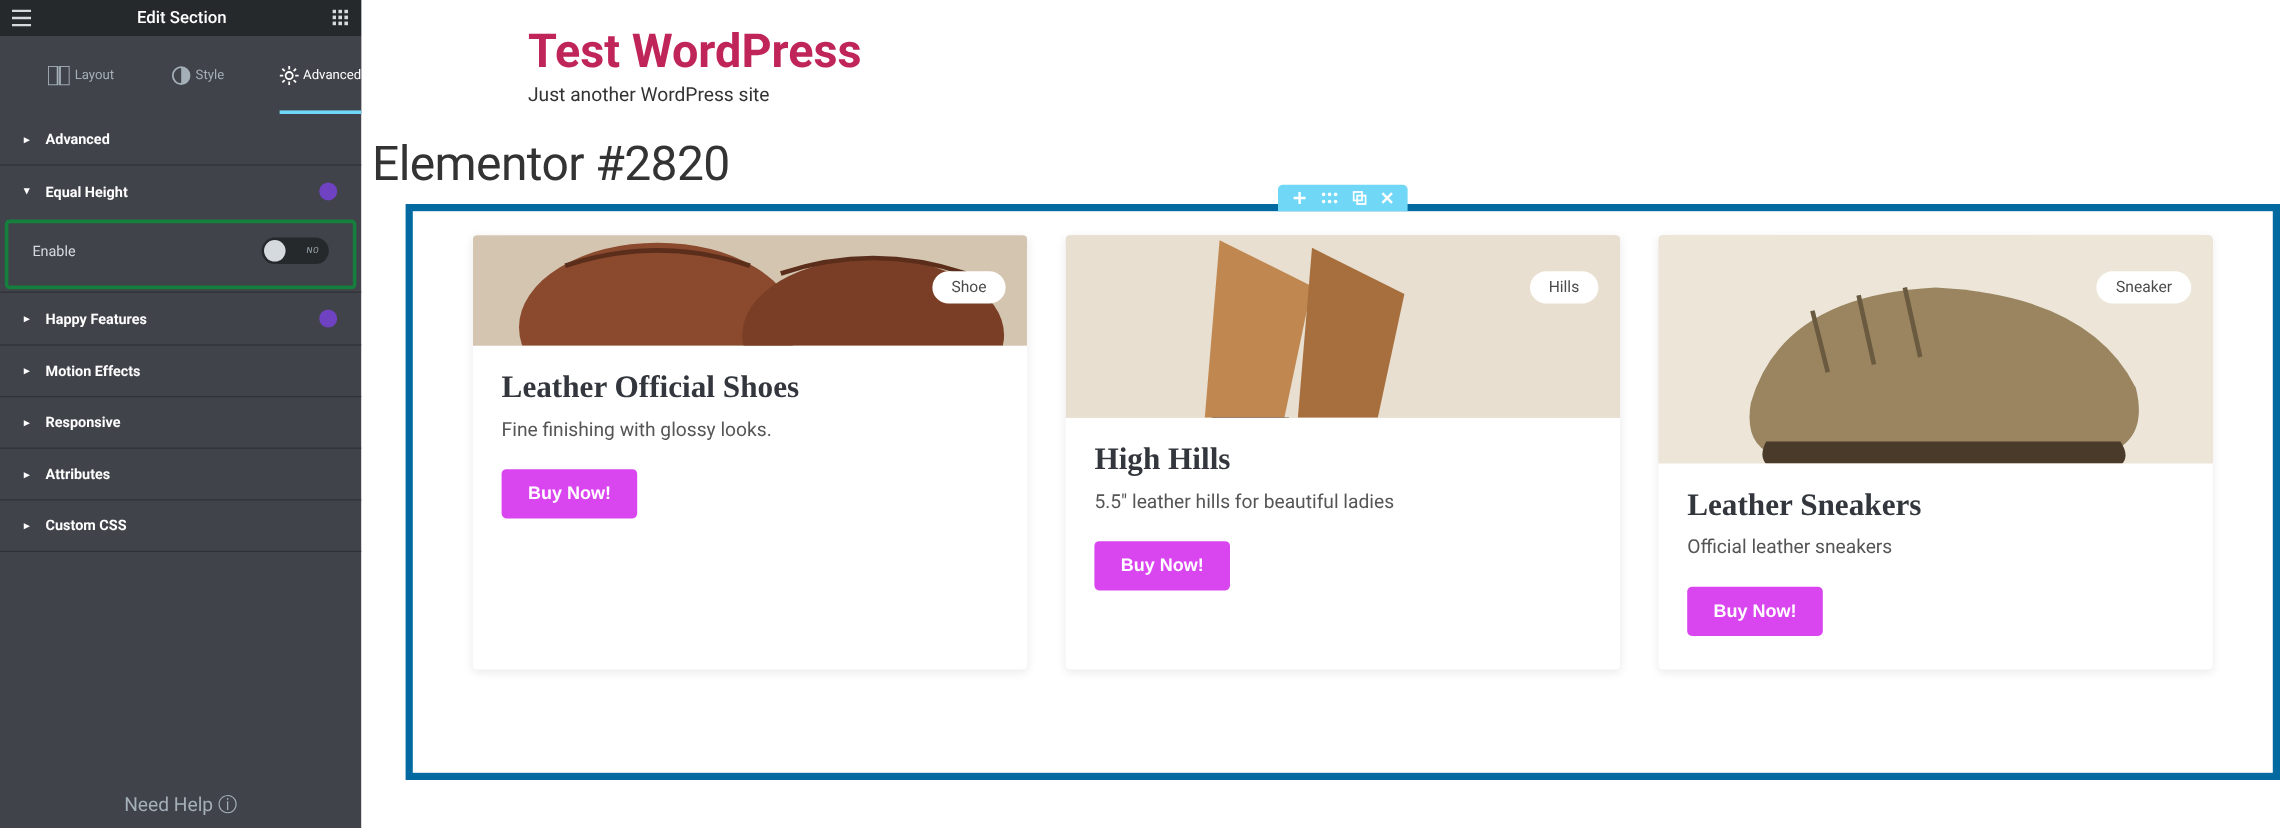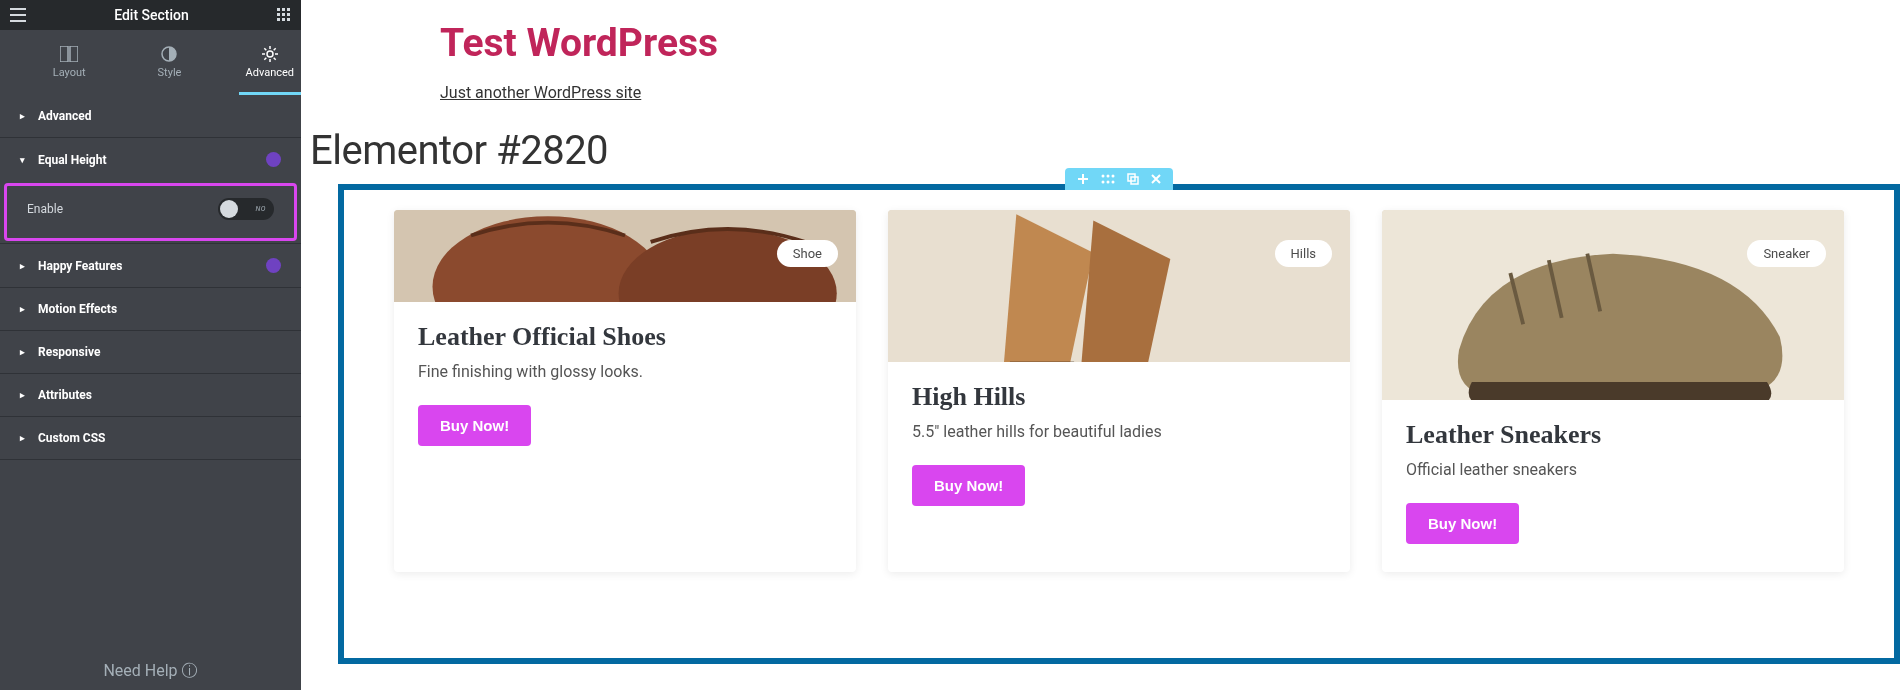--- a/index.html
+++ b/index.html
@@ -4,40 +4,40 @@
 <style>
 * { margin: 0; padding: 0; box-sizing: border-box; }
 body { font-family: -apple-system, BlinkMacSystemFont, "Segoe UI", Roboto, Arial, sans-serif; width: 1900px; height: 690px; overflow: hidden; background: #fff; position: relative; }
 
 
 .sidebar { position: absolute; left: 0; top: 0; width: 301px; height: 690px; background: #404349; color: #d5dadf; }
 .sidebar-header { height: 30px; background: #26292c; display: flex; align-items: center; justify-content: space-between; padding: 0 10px; }
 .sidebar-header-title { font-size: 14px; color: #fff; font-weight: 500; }
 .hamburger-icon, .grid-icon { cursor: pointer; color: #d5dadf; display: flex; }
 .tabs { display: flex; height: 65px; background: #404349; }
-.tab { flex: 1; display: flex; flex-direction: column; align-items: center; justify-content: center; gap: 4px; cursor: pointer; color: #a4afb7; font-size: 11px; position: relative; margin-left: 38px; }
+.tab { flex: 1; display: flex; flex-direction: row; align-items: center; justify-content: center; gap: 4px; cursor: pointer; color: #a4afb7; font-size: 11px; position: relative; margin-left: 38px; }
 .tab.active { color: #fff; }
 .tab.active::after { content: ""; position: absolute; bottom: 0; left: 0; right: 0; height: 3px; background: #71d7f7; }
 .panel-section { border-bottom: 1px solid #2f3237; }
 .panel-header { display: flex; align-items: center; padding: 14px 20px; cursor: pointer; font-size: 12px; font-weight: 700; color: #fff; }
 .panel-chevron { margin-right: 10px; font-size: 9px; width: 8px; }
 .panel-badge { margin-left: auto; width: 15px; height: 15px; border-radius: 50%; background: #6f42c1; display: inline-block; }
 .enable-row { padding: 12px 20px 18px 20px; display: flex; align-items: center; justify-content: space-between; font-size: 12px; color: #d5dadf; }
-.enable-highlight { border: 3px solid #d946ef; border-radius: 4px; margin: 2px 4px; }
+.enable-highlight { border: 3px solid #15803d; border-radius: 4px; margin: 2px 4px; }
 .toggle { width: 56px; height: 22px; background: #26292c; border-radius: 11px; position: relative; display: flex; align-items: center; cursor: pointer; }
 .toggle-knob { width: 18px; height: 18px; background: #d5dadf; border-radius: 50%; position: absolute; left: 2px; }
 .toggle-label { position: absolute; right: 8px; font-size: 7px; color: #a4afb7; letter-spacing: 0.5px; font-style: italic; }
 .collapse-tab { position: absolute; left: 310px; top: 315px; width: 16px; height: 50px; background: #26292c; display: flex; align-items: center; justify-content: center; color: #d5dadf; cursor: pointer; font-size: 10px; }
 .need-help { position: absolute; bottom: 8px; left: 0; right: 0; text-align: center; font-size: 16px; color: #a4afb7; }
 
 
 .canvas { position: absolute; left: 310px; top: 0; right: 0; height: 690px; background: #fff; }
 .site-header { padding: 20px 0 10px 130px; }
 .site-title { font-size: 39px; font-weight: 700; color: #c0255a; }
-.site-tagline { font-size: 16px; color: #333; margin-top: 17px; text-decoration: underline; }
+.site-tagline { font-size: 16px; color: #333; margin-top: 3px; }
 .page-title { font-size: 40px; color: #333; padding: 15px 0 10px 0; font-weight: 400; letter-spacing: -0.5px; }
 .section-wrap { position: relative; border: 6px solid #0369a1; margin-top: 0; min-height: 480px; margin-left: 28px; }
 .section-toolbar { position: absolute; top: -22px; left: 50%; transform: translateX(-50%); height: 22px; background: #71d7f7; border-radius: 4px 4px 0 0; display: flex; align-items: center; gap: 12px; padding: 0 12px; color: #fff; }
 .section-toolbar span { cursor: pointer; font-size: 12px; display: flex; }
 .cards { display: flex; gap: 32px; padding: 20px 50px; }
 .card { flex: 1; background: #fff; box-shadow: 0 2px 8px rgba(0,0,0,0.08); border-radius: 4px; overflow: hidden; display: flex; flex-direction: column; }
 .card-img { height: 92px; background: #e0d5c7; position: relative; }
 .card-img.tall { height: 152px; }
 .card-img.taller { height: 190px; }
 .card-tag { position: absolute; top: 30px; right: 18px; background: #fff; color: #4b4b4b; font-size: 13px; padding: 6px 16px; border-radius: 16px; }

